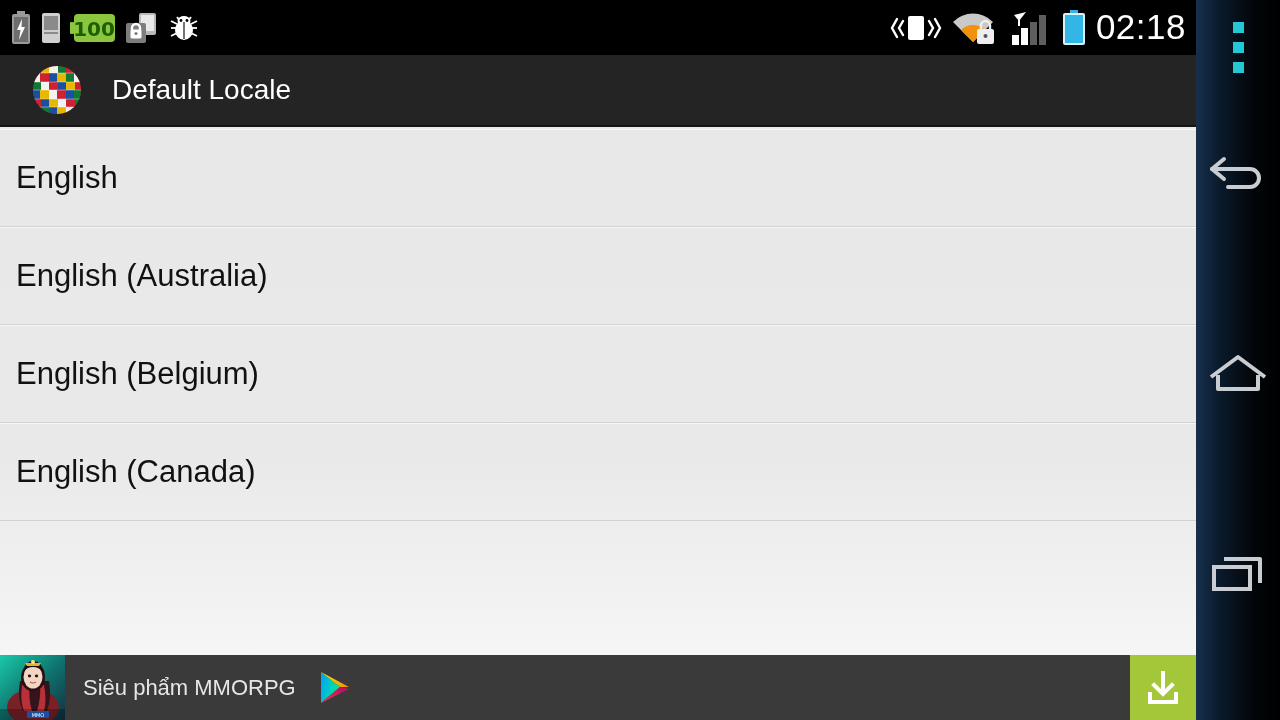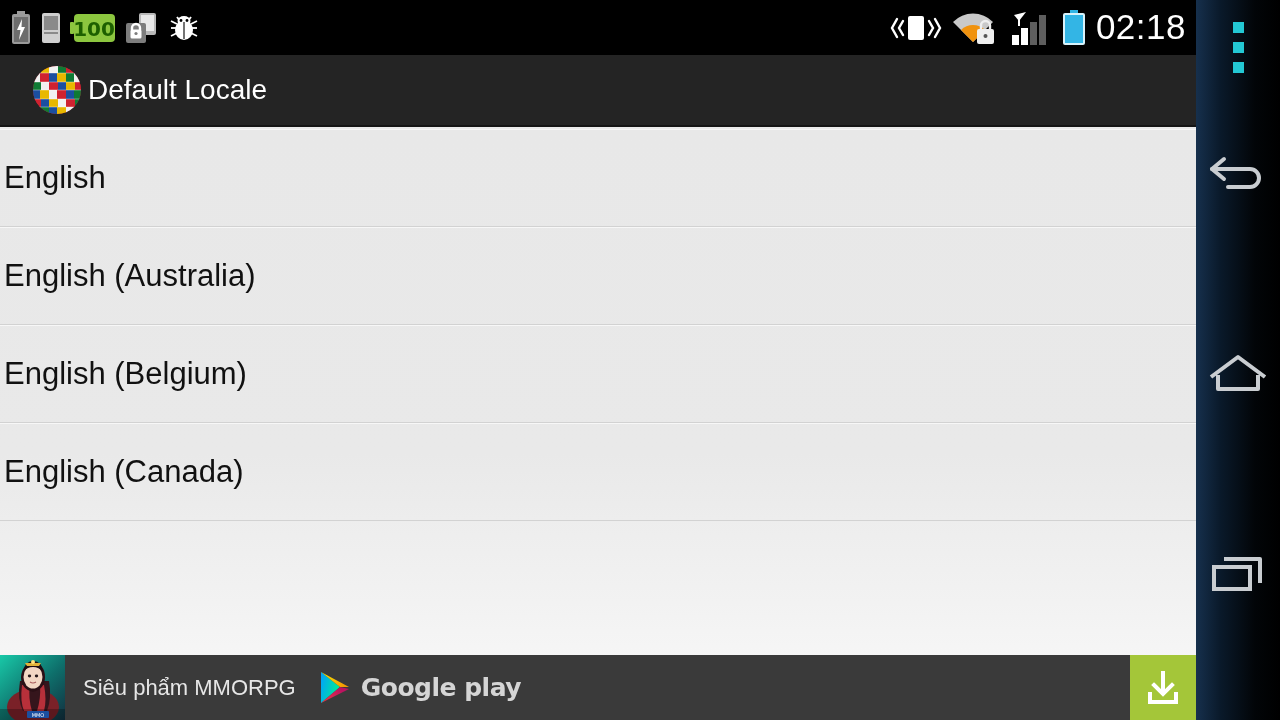--- a/index.html
+++ b/index.html
@@ -21,28 +21,28 @@
   .sb-ico{ display:block; }
   #clock{ color:#fff; font-size:35px; letter-spacing:0.5px; line-height:1;
     padding-bottom:3px; }
 
   
   #actionbar{ position:absolute; left:0; top:55px; width:1196px; height:72px;
     background:#242424; display:flex; align-items:center;
     border-bottom:2px solid #151515; }
   #app-icon{ width:50px; height:50px; margin-left:32px; border-radius:50%;
     overflow:hidden; flex:none; }
-  #app-title{ color:#fff; font-size:28px; margin-left:6px; font-weight:400; }
+  #app-title{ color:#fff; font-size:28px; margin-left:30px; font-weight:400; }
 
   
   #list{ position:absolute; left:0; top:129px; width:1196px; height:591px;
     background:linear-gradient(to bottom,#e8e8e8 0%,#e9e9e9 55%,#f2f2f2 80%,#fafafa 100%); }
   .row{ position:relative; height:98px; display:flex; align-items:center;
     border-bottom:1px solid #d2d2d2; box-shadow:inset 0 1px 0 #f7f7f7; }
-  .row-label{ font-size:31px; color:#111; padding-left:4px; font-weight:400; }
+  .row-label{ font-size:31px; color:#111; padding-left:16px; font-weight:400; }
 
   
   #ad{ position:absolute; left:0; bottom:0; width:1196px; height:65px;
     background:#3a3a3a; display:flex; align-items:center; }
   #ad-thumb{ width:65px; height:65px; flex:none; position:relative;
     overflow:hidden; background:#0d4f4a; }
   #ad-text{ color:#e6e6e6; font-size:22px; margin-left:18px; white-space:nowrap; }
   #gp{ display:flex; align-items:center; margin-left:22px; gap:9px; }
   #gp-word{ color:#d5d5d5; font-size:25px; font-weight:bold;
     font-family:"DejaVu Sans", sans-serif; letter-spacing:-0.5px; }
@@ -276,21 +276,20 @@
             </linearGradient>
             <linearGradient id="gp3" x1="0.2" y1="0.2" x2="1" y2="0.8">
               <stop offset="0%" stop-color="#ffe000"></stop>
                 <stop offset="100%" stop-color="#ff9c00"></stop>
             </linearGradient>
           </defs>
           <path d="M3 2 L22 17 L3 33 Z" fill="url(#gp1)"></path>
           <path d="M3 2 L22 17 L31 17 Z" fill="url(#gp3)" opacity="0.95"></path>
           <path d="M3 33 L22 17 L31 19 Z" fill="url(#gp2)" opacity="0.95"></path>
         </svg>
-        <span id="gp-word">Google play</span>
       </div>
 
       <div id="ad-cta">
         <svg width="40" height="40" viewBox="0 0 40 40">
           <g stroke="#ffffff" stroke-width="4" fill="none" stroke-linecap="square">
             <line x1="20" y1="5" x2="20" y2="25"></line>
             <polyline points="11,17 20,26 29,17"></polyline>
             <polyline points="7,26 7,34 33,34 33,26"></polyline>
           </g>
         </svg>

